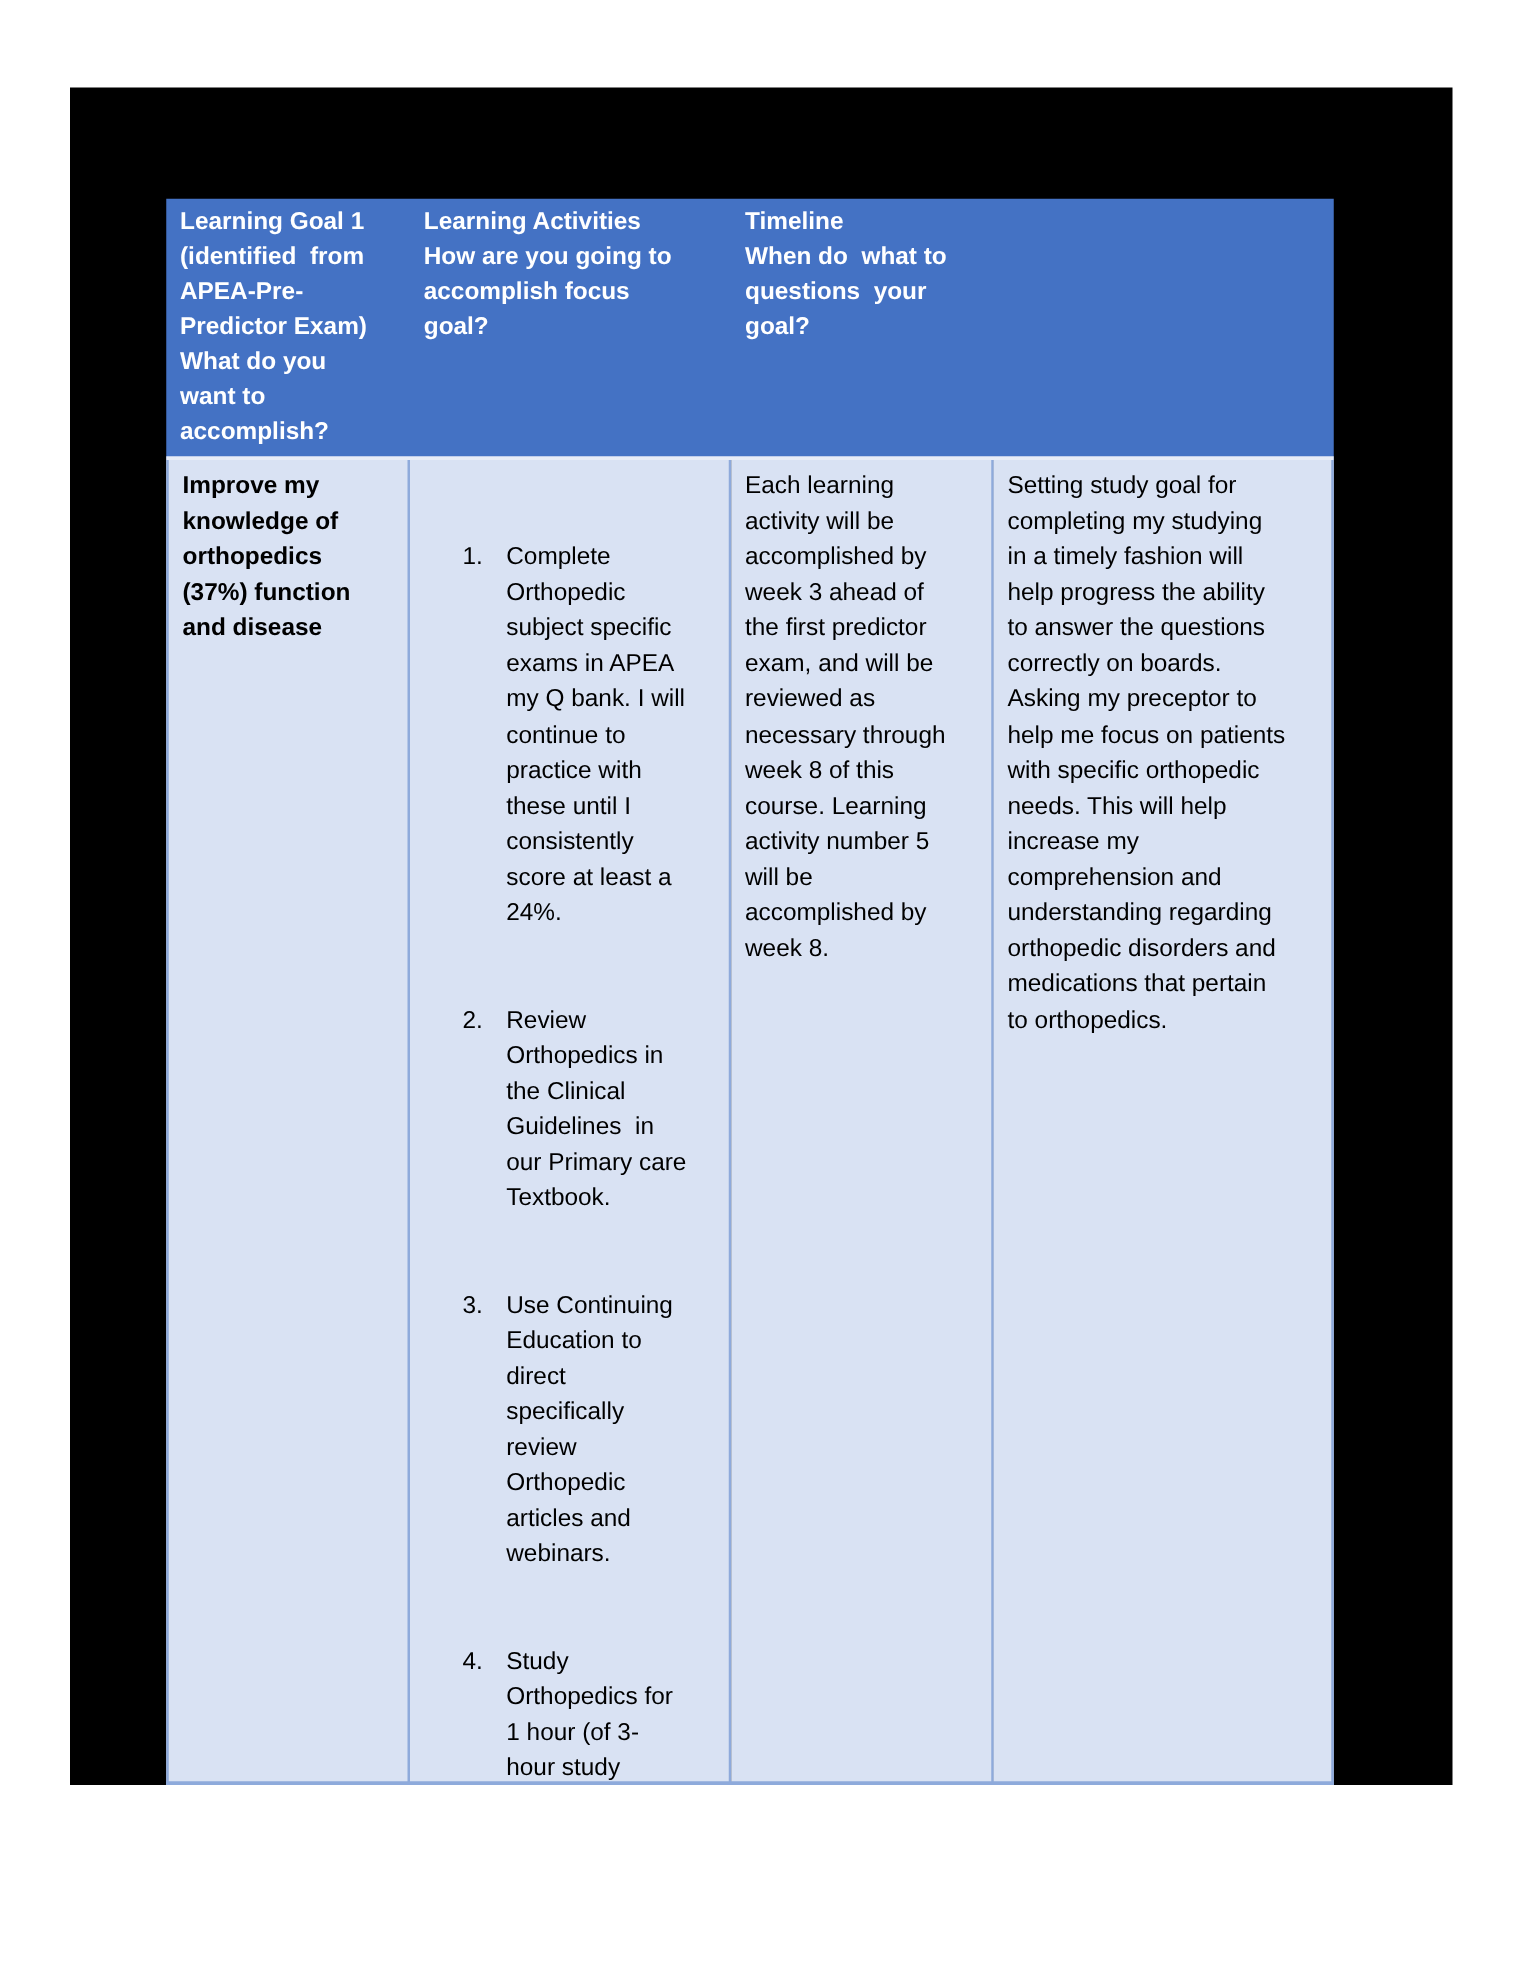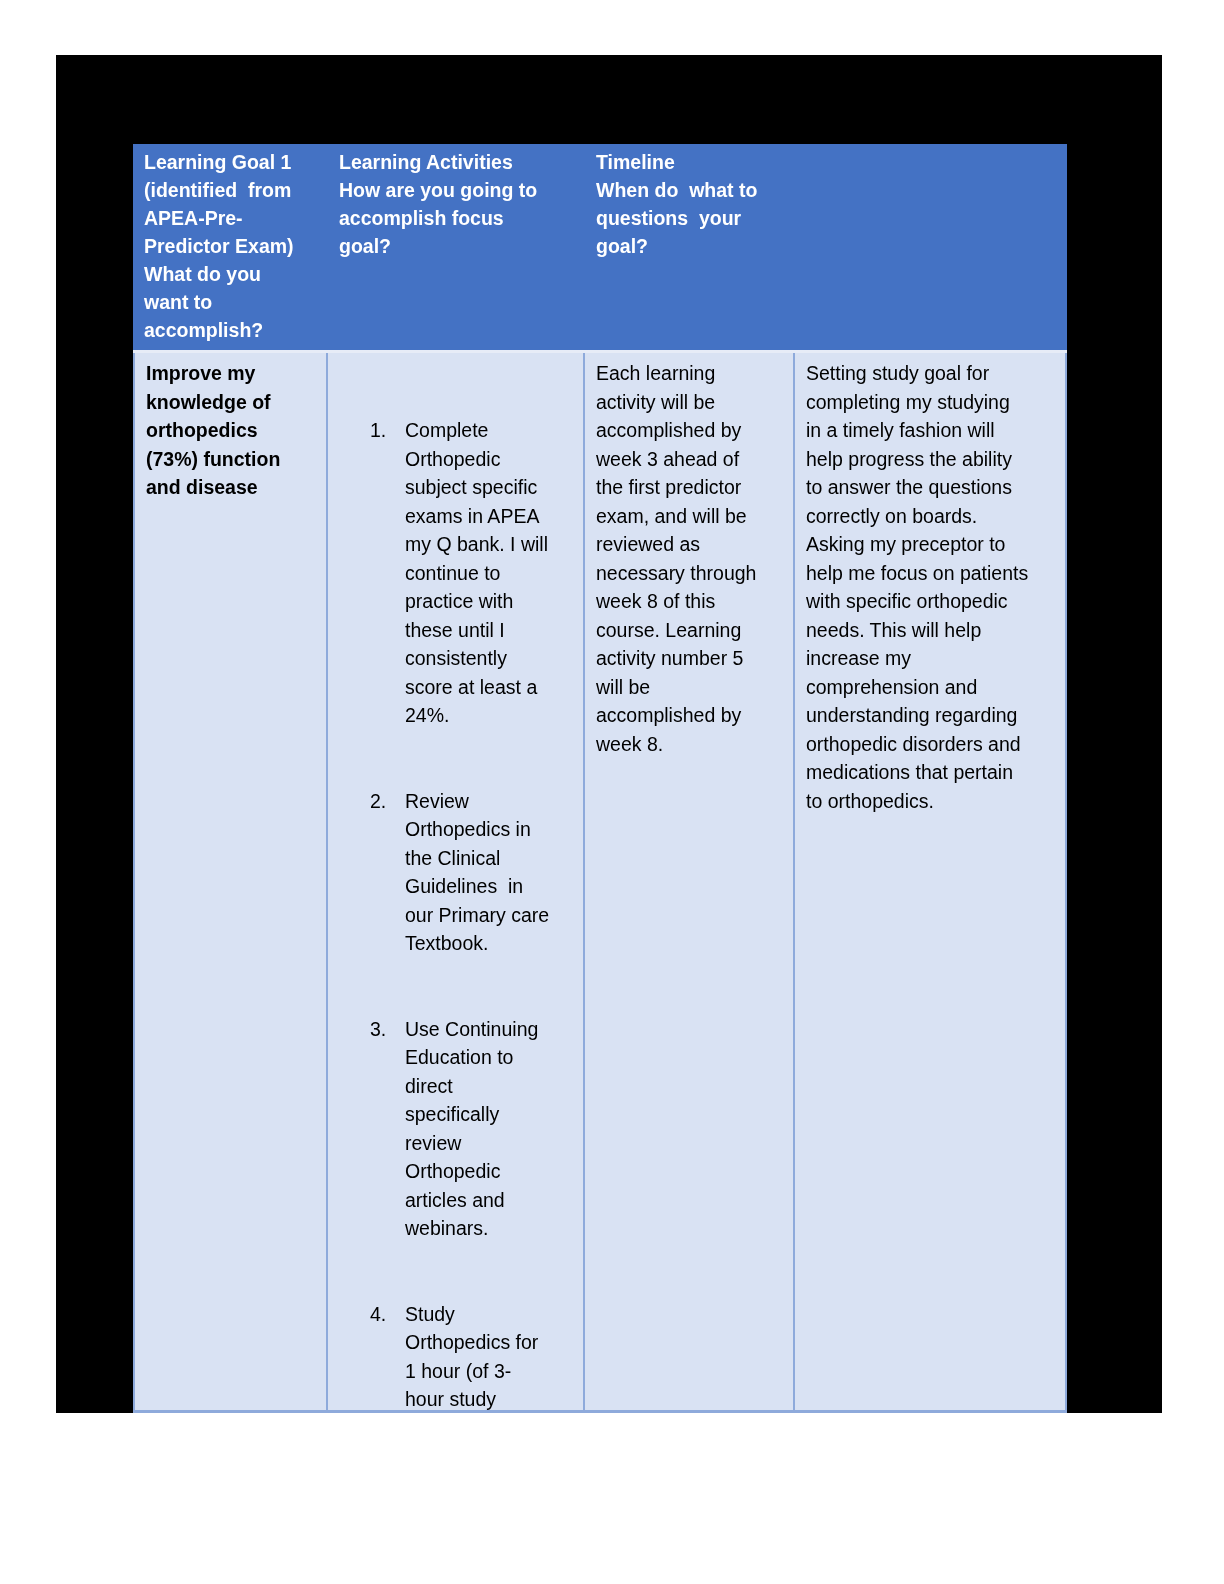--- a/index.html
+++ b/index.html
@@ -6,21 +6,21 @@
   html, body { background: #ffffff; }
   body {
     width: 1224px; height: 1584px;
     position: relative;
     font-family: "Liberation Sans", sans-serif;
     background: var(--page_bg, #ffffff);
     overflow: hidden;
   }
   .canvas {
     position: absolute;
-    left: 56px; top: 55px;
+    left: 56px; top: 70px;
     width: 1106px; height: 1358px;
     background: var(--canvas_bg, #000000);
     overflow: hidden;
   }
   .doc-table {
     position: absolute;
     left: 77px; top: 89px;
     width: 934px;
   }
   .thead {
@@ -94,21 +94,21 @@
       <div class="th">Timeline
 When do  what to
 questions  your
 goal?</div>
     </div>
 
     <div class="tbody">
       <div class="td td-goal">Improve my
 knowledge of
 orthopedics
-(73%) function
+(37%) function
 and disease</div>
 
       <div class="td td-activities">
         <div class="list-item">
           <span class="num">1.</span>
           <span class="txt">Complete
 Orthopedic
 subject specific
 exams in APEA
 my Q bank. I will

